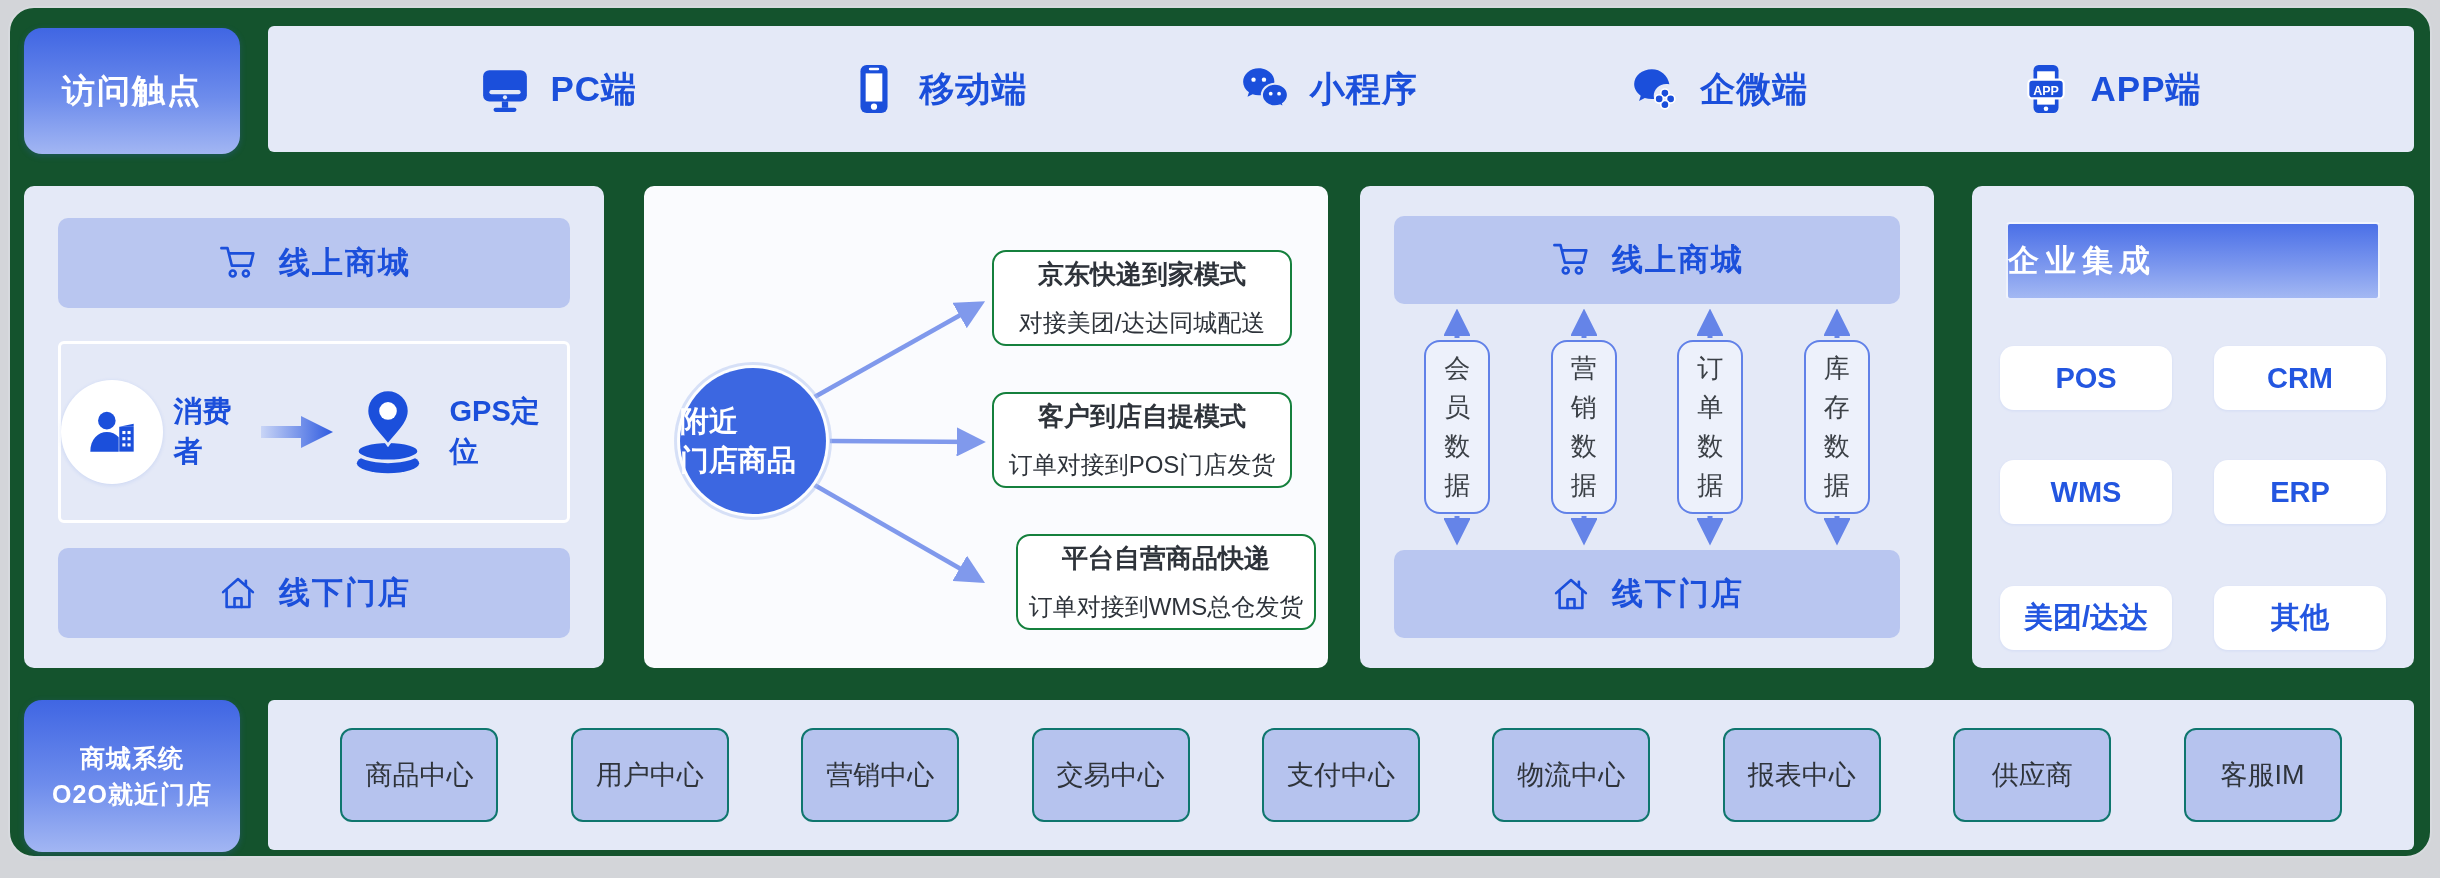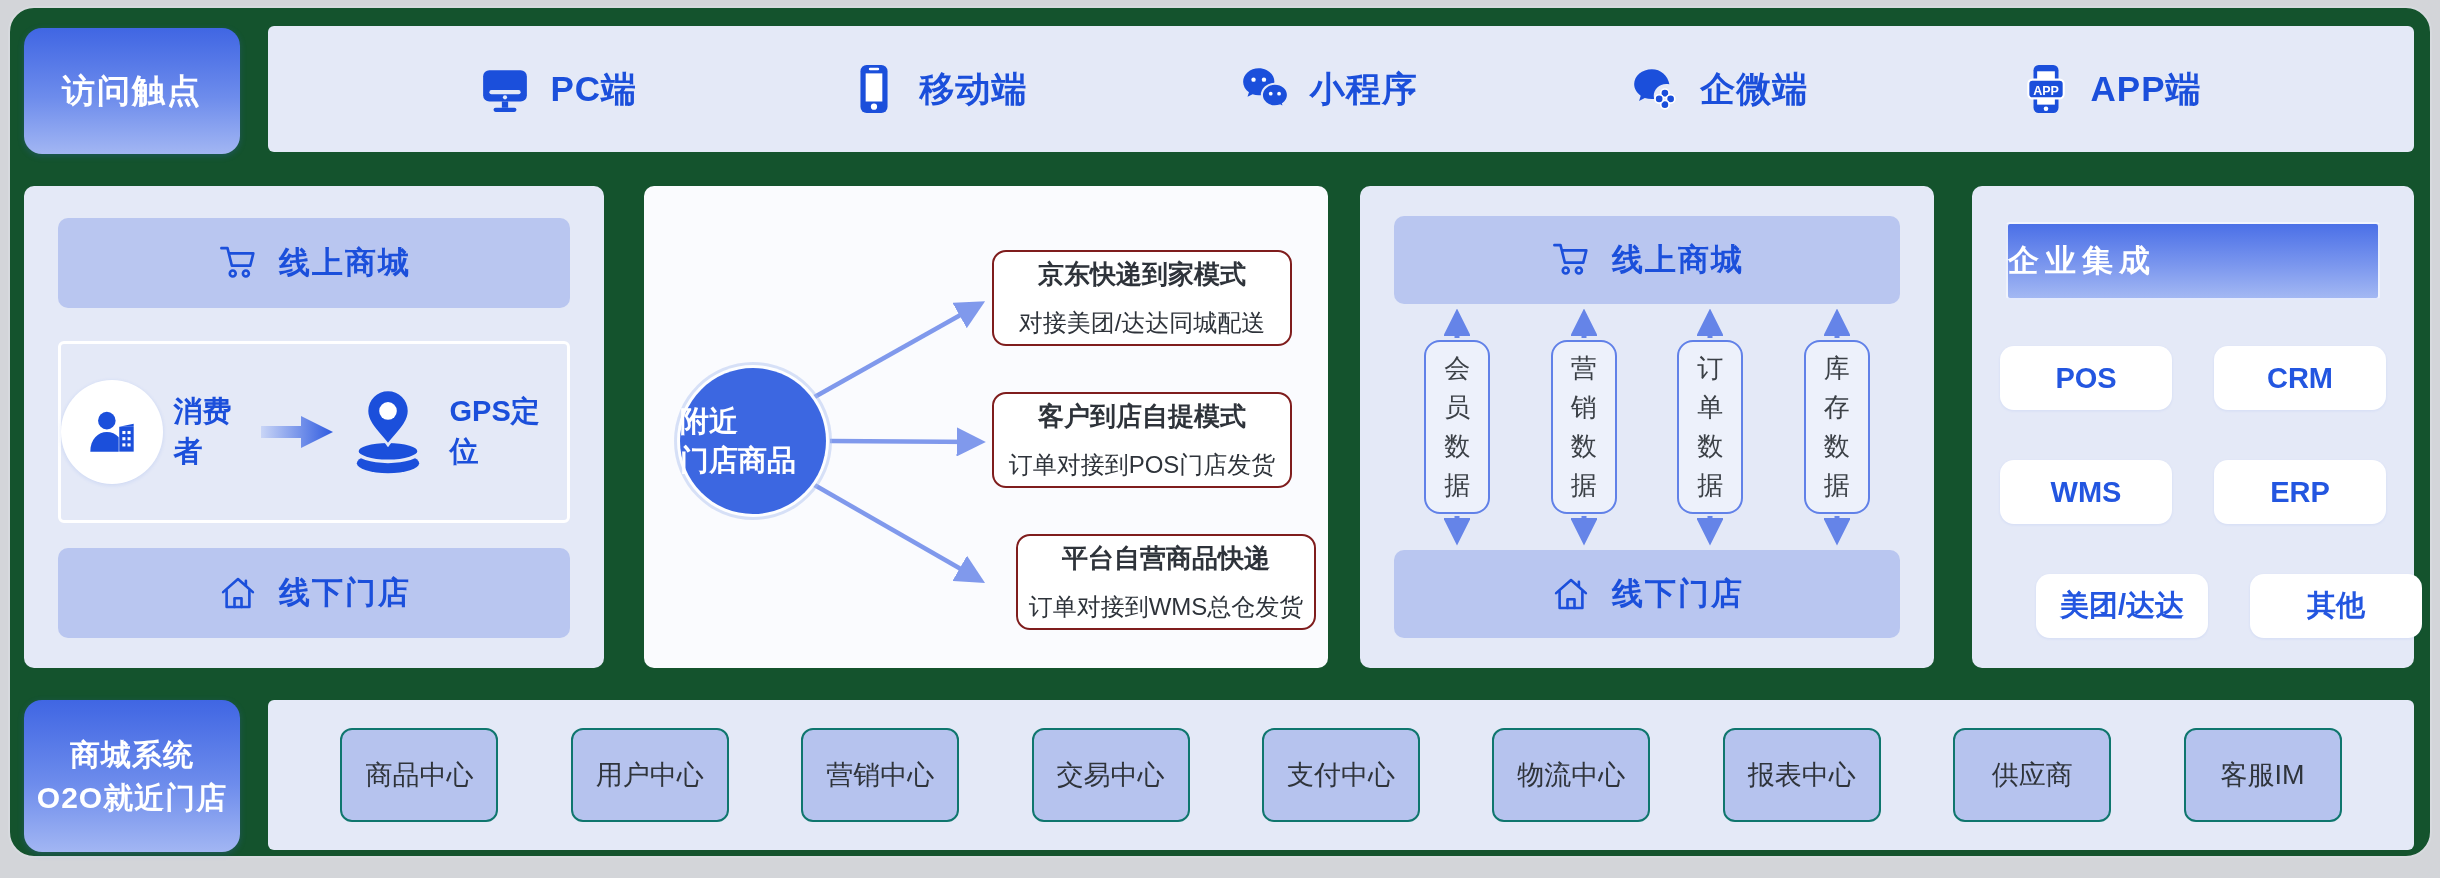--- a/index.html
+++ b/index.html
@@ -15,21 +15,21 @@
   }
   
   .grad-label {
     position:absolute; border-radius:18px;
     background:linear-gradient(180deg,#4066e3 0%,#6d8cec 55%,#a2b6f3 100%);
     color:#fff; font-weight:bold; display:flex; flex-direction:column;
     align-items:center; justify-content:center; text-align:center;
     box-shadow:0 2px 6px rgba(64,102,227,.25);
   }
   .label-top { left:14px; top:20px; width:216px; height:126px; font-size:33px; letter-spacing:2px; }
-  .label-bottom { left:14px; top:692px; width:216px; height:152px; font-size:30px; line-height:1.45; letter-spacing:1px; }
+  .label-bottom { left:14px; top:692px; width:216px; height:152px; font-size:25px; line-height:1.45; letter-spacing:1px; }
   
   .top-bar {
     position:absolute; left:258px; top:18px; width:2146px; height:126px;
     background:#e4e9f7; border-radius:6px;
     display:flex; align-items:center; justify-content:space-evenly;
   }
   .chan { display:flex; align-items:center; gap:20px; }
   .chan .cicon { width:50px; height:50px; display:block; }
   .chan .clbl { font-size:35px; font-weight:bold; color:#1b4fdb; letter-spacing:1px; }
   
@@ -64,21 +64,21 @@
   .flow-arrow svg { width:78px; height:40px; display:block; }
   
   .hub-circle {
     position:absolute; left:36px; top:182px; width:146px; height:146px; border-radius:50%;
     background:#3c67e1; color:#fff; font-weight:bold; font-size:29px; line-height:1.35;
     display:flex; flex-direction:column; align-items:flex-start; justify-content:center; text-align:center;
     box-shadow:0 0 0 3px rgba(255,255,255,.95), 0 0 0 6px rgba(170,190,240,.45);
   }
   .mode-box {
     position:absolute; left:348px; width:300px; height:96px;
-    background:#ffffff; border:2px solid #7f1d1d; border-radius:14px;
+    background:#ffffff; border:2px solid #15803d; border-radius:14px;
     display:flex; flex-direction:column; align-items:center; justify-content:center; gap:15px;
   }
   .mode-box .mt { font-size:26px; font-weight:600; color:#2e333a; }
   .mode-box .ms { font-size:24px; font-weight:400; color:#2e333a; }
   .mode-0 { top:64px; } .mode-1 { top:206px; } .mode-2 { top:348px;margin-left:24px; }
   .center-arrows { position:absolute; left:0; top:0; width:684px; height:482px; }
   
   .sync-cols {
     position:absolute; left:34px; top:118px; width:506px; height:246px;
     display:flex; justify-content:space-around;
@@ -99,21 +99,21 @@
     color:#fff; font-size:31px; font-weight:bold; letter-spacing:6px;
     display:flex; align-items:center; justify-content:flex-start;
   }
   .int-box {
     position:absolute; width:172px; height:64px; background:#ffffff; border-radius:14px;
     color:#2356e0; font-size:29px; font-weight:bold;
     display:flex; align-items:center; justify-content:center;
     box-shadow:0 1px 3px rgba(27,79,219,.08);
   }
   .int-c0 { left:28px; } .int-c1 { left:242px; }
-  .int-r0 { top:160px; } .int-r1 { top:274px; } .int-r2 { top:388px;margin-left:36px; }
+  .int-r0 { top:160px; } .int-r1 { top:274px; } .int-r2 { top:400px; }
   
   .bottom-bar {
     position:absolute; left:258px; top:692px; width:2146px; height:150px;
     background:#e4e9f7; border-radius:6px;
     display:flex; align-items:center; justify-content:space-evenly;
   }
   .center-box {
     width:158px; height:94px; background:#b6c3ee; border:2px solid #0f766e; border-radius:12px;
     color:#2f343b; font-size:27px; font-weight:500;
     display:flex; align-items:center; justify-content:center;

